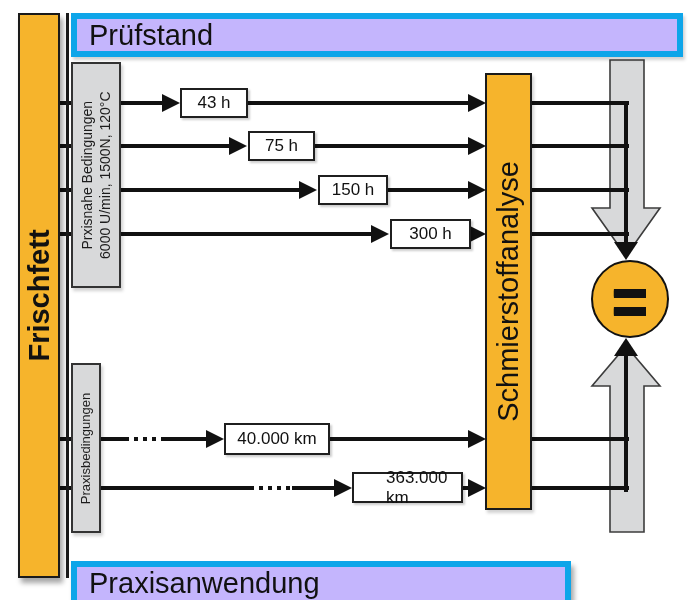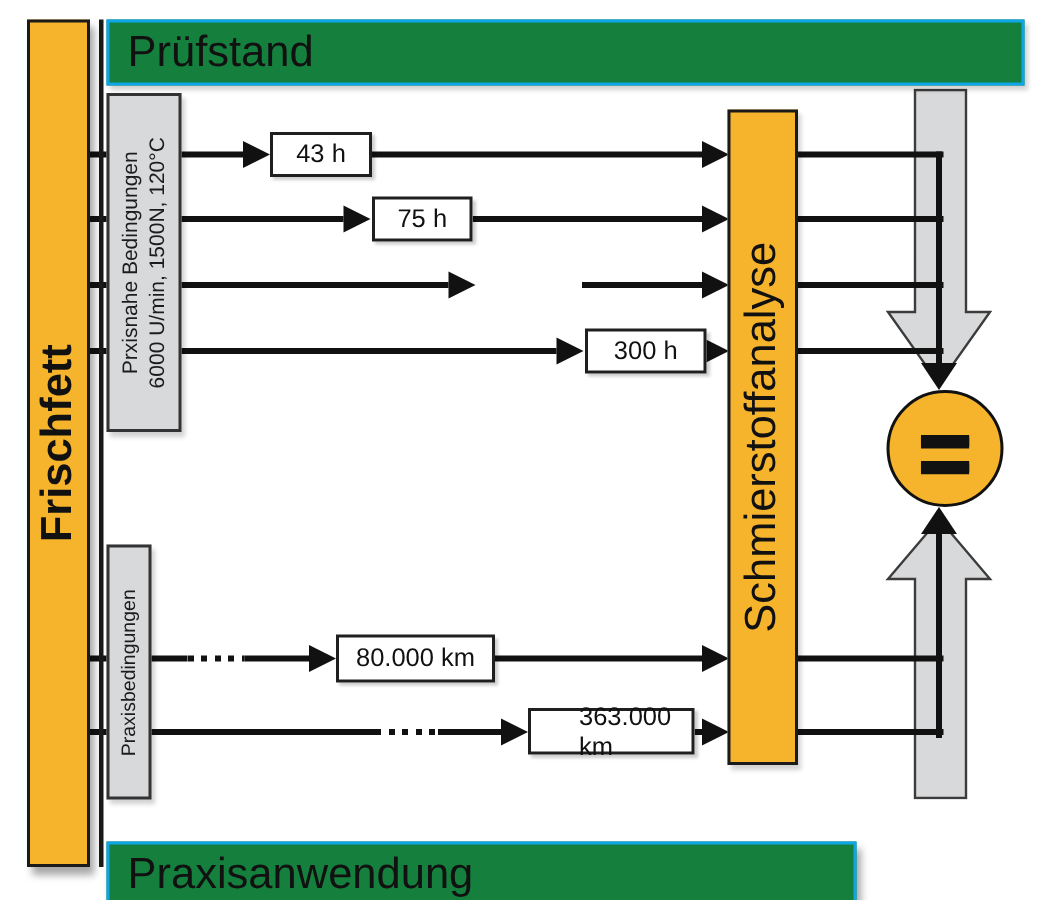--- a/index.html
+++ b/index.html
@@ -3,21 +3,21 @@
 <meta charset="utf-8">
 <style>
   html,body{margin:0;padding:0;background:#fff;}
   #stage{
     position:relative;width:699px;height:600px;background:#fff;overflow:hidden;
     font-family:"Liberation Sans","DejaVu Sans",sans-serif;color:#111;
   }
   .abs{position:absolute;}
   
   .orange-panel{background:#F6B42C;border:2px solid #1a1a1a;box-sizing:border-box;}
-  .gray-panel{background:#15803d;border:2px solid #0ea5e9;box-sizing:border-box;}
+  .gray-panel{background:#c4b5fd;border:6px solid #0ea5e9;box-sizing:border-box;}
   .gray-box{background:#D8D9DA;border:2px solid #333;box-sizing:border-box;}
   .shadow-big{box-shadow:3px 5px 5px rgba(0,0,0,0.35);}
   .shadow-sm{box-shadow:2px 3px 3px rgba(0,0,0,0.18);}
   .hbar-text{display:flex;align-items:center;padding-left:12px;font-size:29px;}
   
   .vwrap{display:flex;align-items:center;justify-content:center;overflow:visible;}
   .vtext{transform:rotate(-90deg);white-space:nowrap;text-align:center;}
   
   .hline{height:4px;background:#111;}
   .vline{width:4px;background:#111;}
@@ -131,26 +131,29 @@
   <div class="abs orange-panel shadow-sm vwrap layer-box" style="left:485px;top:73px;width:47px;height:437px;">
     <div class="vtext" style="font-size:29px;">Schmierstoffanalyse</div>
   </div>
 
   <div class="abs label-box" style="left:180px;top:88px;width:68px;height:30px;">
     <span>43 h</span>
   </div>
   <div class="abs label-box" style="left:248px;top:131px;width:67px;height:30px;">
     <span>75 h</span>
   </div>
+  <div class="abs label-box" style="left:318px;top:175px;width:70px;height:30px;">
+    <span>150 h</span>
+  </div>
   <div class="abs label-box" style="left:390px;top:219px;width:81px;height:30px;">
     <span>300 h</span>
   </div>
 
   <div class="abs label-box" style="left:224px;top:423px;width:106px;height:32px;">
-    <span>80.000 km</span>
+    <span>40.000 km</span>
   </div>
   <div class="abs label-box" style="left:352px;top:472px;width:111px;height:31px;padding-left:32px;">
     <span>363.000 km</span>
   </div>
 
   <div class="abs" id="equals-circle" style="left:591px;top:260px;width:78px;height:78px;">
     <span>=</span>
   </div>
 
 </div>

